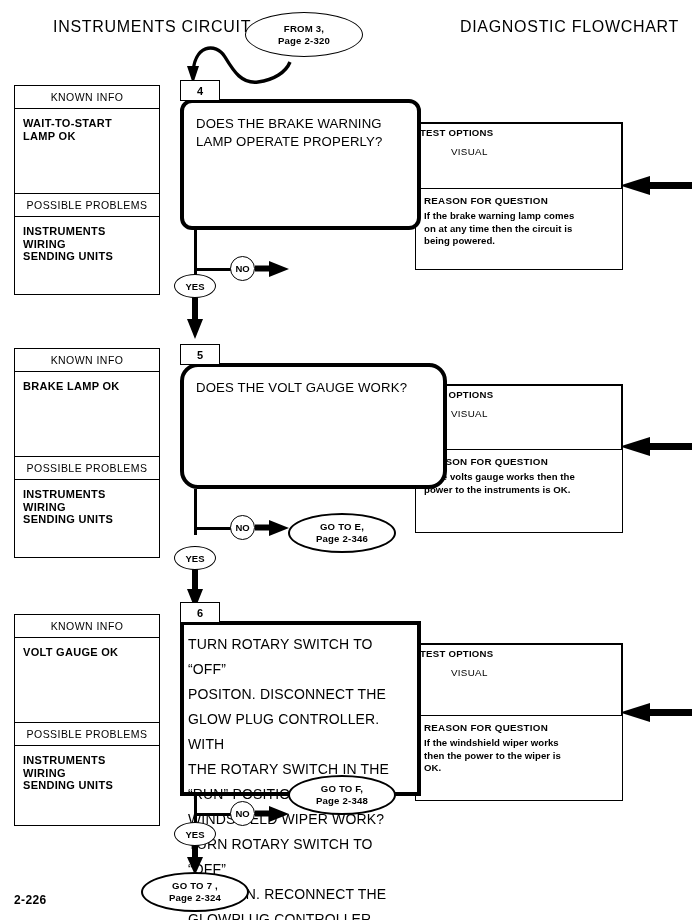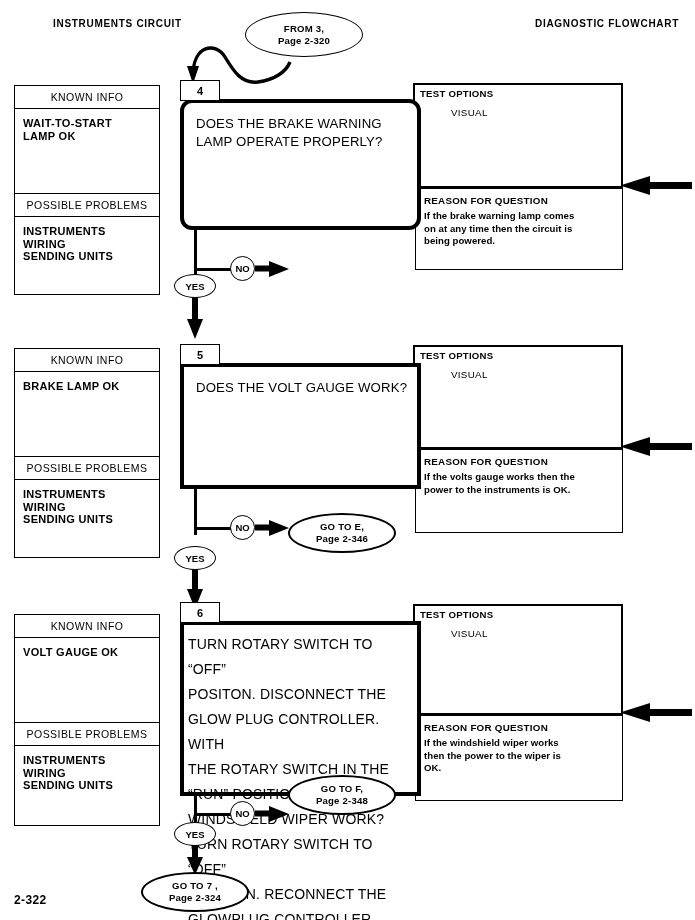--- a/index.html
+++ b/index.html
@@ -13,22 +13,22 @@
     height: 920px;
     background: #ffffff;
     font-family: "Liberation Sans", sans-serif;
     color: #000000;
     overflow: hidden;
   }
 
   
   .hdr {
     position: absolute;
-    font-size: 10px;
-    font-weight: bold;
+    font-size: 16px;
+    font-weight: normal;
     letter-spacing: 0.7px;
     white-space: nowrap;
     padding-left: 39px;
   }
   #hdr-left  { left: 14px;  top: 18px; }
   #hdr-right { right: 16px; top: 18px; }
 
   
   #footer {
     position: absolute;
@@ -104,20 +104,21 @@
     padding: 7px 4px 0 4px;
   }
 
   
   .to-box {
     position: absolute;
     border: 2px solid #000;
     box-sizing: border-box;
     background: #fff;
     z-index: 2;
+    margin-top: 39px;
   }
   .to-title {
     position: absolute;
     left: 5px;
     top: 3px;
     font-size: 9.6px;
     font-weight: bold;
     letter-spacing: 0.25px;
   }
   .to-visual {
@@ -280,21 +281,21 @@
     <div class="info-head">KNOWN INFO</div>
     <div class="info-body kn">BRAKE LAMP OK</div>
     <div class="info-head" style="border-top:1.6px solid #000;">POSSIBLE  PROBLEMS</div>
     <div class="info-body pp">INSTRUMENTS
 WIRING
 SENDING  UNITS</div>
   </div>
 
   <div class="step-tab" style="left:180px; top:344px;">5</div>
 
-  <div class="q-box" style="left:180px; top:363px; width:241px; height:126px;">
+  <div class="q-box" style="left:180px; top:363px; width:267px; height:126px;border-radius:18px;">
     <div class="q-text">DOES THE VOLT GAUGE WORK?</div>
   </div>
 
   <div class="to-box" style="left:413px; top:345px; width:210px; height:104px;">
     <div class="to-title">TEST OPTIONS</div>
     <div class="to-visual">VISUAL</div>
   </div>
 
   <div class="rq-box" style="left:415px; top:449px; width:208px; height:84px;">
     <div class="rq-title">REASON FOR QUESTION</div>
@@ -373,15 +374,15 @@
 Page 2-348</div>
   <div class="yes-oval" style="left:174px; top:822px;">YES</div>
   <svg class="deco" style="left:186px; top:845px;" width="18" height="32" viewBox="0 0 18 32">
     <rect x="6" y="0" width="6" height="18" fill="#000"></rect>
     <polygon points="9,30 1,12 17,12" fill="#000"></polygon>
   </svg>
 
   <div class="oval" style="left:141px; top:872px; width:108px; height:40px;">GO TO 7 ,
 Page 2-324</div>
 
-  <div id="footer">2-322</div>
+  <div id="footer">2-226</div>
 
 </div>
 
 </body></html>

